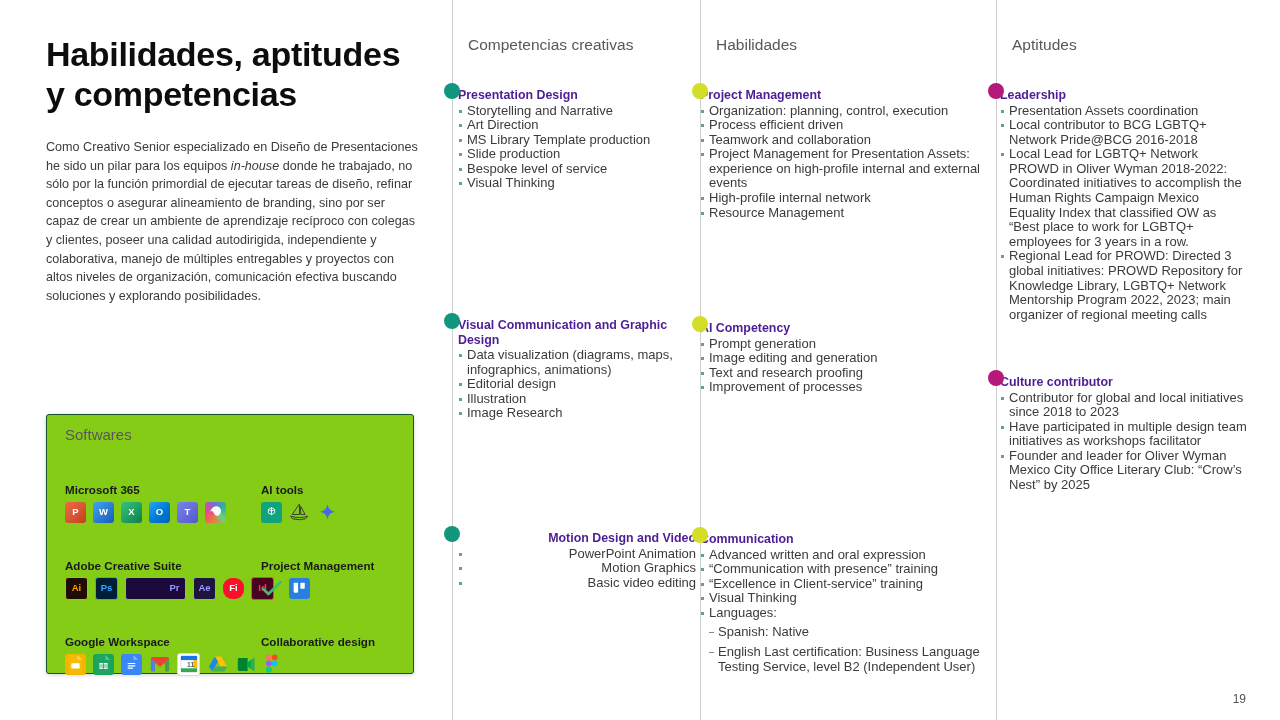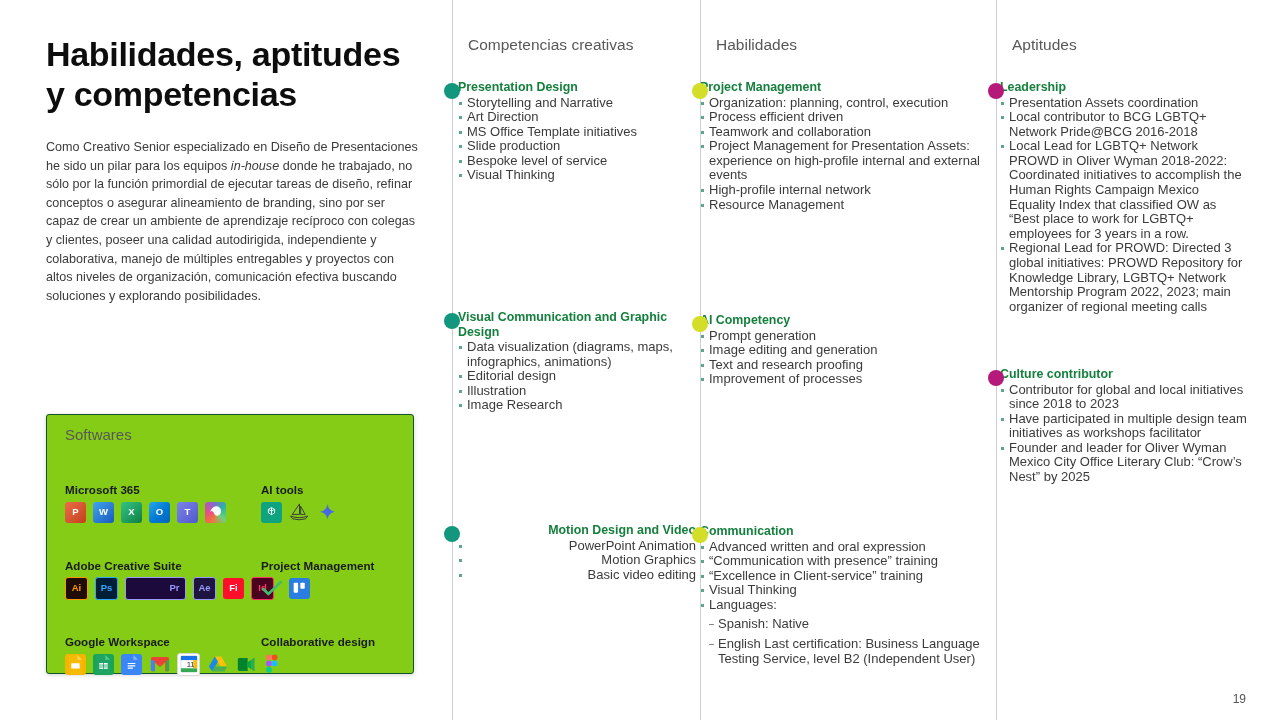--- a/index.html
+++ b/index.html
@@ -43,40 +43,40 @@
   .ic-ppt{background:linear-gradient(135deg,#ed6c47 0%,#d35230 60%,#c43e1c 100%);}
   .ic-word{background:linear-gradient(135deg,#41a5ee 0%,#2b7cd3 55%,#185abd 100%);}
   .ic-excel{background:linear-gradient(135deg,#33c481 0%,#21a366 50%,#107c41 100%);}
   .ic-outlook{background:linear-gradient(135deg,#28a8ea 0%,#0078d4 55%,#0364b8 100%);}
   .ic-teams{background:linear-gradient(135deg,#7b83eb 0%,#5059c9 100%);}
   .ic-copilot{background:conic-gradient(from 200deg,#f1733d,#e74c8c,#8a63d2,#2bb3a3,#6fd07a,#f1733d);}
   .ic-ai{background:#1f0c05;color:#ff9a00;border:1px solid #ff9a00;}
   .ic-ps{background:#001e36;color:#31a8ff;border:1px solid #31a8ff;}
   .ic-pr{background:#1b0a3b;color:#9999ff;border:1px solid #9999ff;padding-left:38px;}
   .ic-ae{background:#1d1440;color:#9999ff;border:1px solid #9999ff;}
-  .ic-fi{background:#fb0f2a;color:#ffffff;}
+  .ic-fi{background:#fb0f2a;color:#ffffff;border-radius:9px;}
   .ic-id{background:#49021f;color:#ff3366;border:1px solid #ff3366;}
   .ic-gpt{background:#10a37f;}
   .ic-trello{background:#2a7de1;}
   .ic-gslides{background:#f5b400;}
   .ic-gsheets{background:#18a558;}
   .ic-gdocs{background:#3b86f7;}
   .ic-gcal{background:#ffffff;border:1px solid #d8d8d8;color:#3b86f7;font-size:8px;}
   .plain{background:transparent;color:inherit;}
 
   
   .col-rule{position:absolute;top:0;width:1px;height:720px;background:#cfcfcf;}
   .col-head{
     position:absolute;top:36px;font-size:15.5px;color:#585858;white-space:nowrap;
   }
   .grp{position:absolute;}
   .grp-dot{
     position:absolute;left:-13px;top:3px;width:16px;height:16px;border-radius:50%;
   }
-  .grp-title{font-size:12.4px;font-weight:bold;color:#15803d;line-height:14.5px;margin:0 0 1px 0;}
+  .grp-title{font-size:12.4px;font-weight:bold;color:#4c1d95;line-height:14.5px;margin:8px 0 1px 0;}
   .grp ul{list-style:none;margin:0;padding:0;}
   .grp li{
     position:relative;font-size:13px;line-height:14.6px;color:#3b3b3b;
     padding-left:9px;margin:0;
   }
   .grp li:before{
     content:"";position:absolute;left:1px;top:6px;width:3px;height:3px;background:#5ea58c;
   }
   .grp li.sub{padding-left:18px;margin-top:5px;}
   .grp li.sub:before{
@@ -248,21 +248,21 @@
 
   <div id="columns-host">
       <div class="col-rule" style="left: 452px;"></div>
       <div class="col-head" style="left: 468px;">Competencias creativas</div>
       <div class="grp" style="left: 458px; top: 80px; width: 238px;">
         <div class="grp-dot" style="background: rgb(18, 150, 126); left: -14px;"></div>
         <div class="grp-title">Presentation Design</div>
         <ul>
           <li>Storytelling and Narrative</li>
           <li>Art Direction</li>
-          <li>MS Office Template initiatives</li>
+          <li>MS Library Template production</li>
           <li>Slide production</li>
           <li>Bespoke level of service</li>
           <li>Visual Thinking</li>
         </ul>
       </div>
       <div class="grp" style="left: 458px; top: 310px; width: 238px;">
         <div class="grp-dot" style="background: rgb(18, 150, 126); left: -14px;"></div>
         <div class="grp-title">Visual Communication and Graphic Design</div>
         <ul>
           <li>Data visualization (diagrams, maps, infographics, animations)</li>

